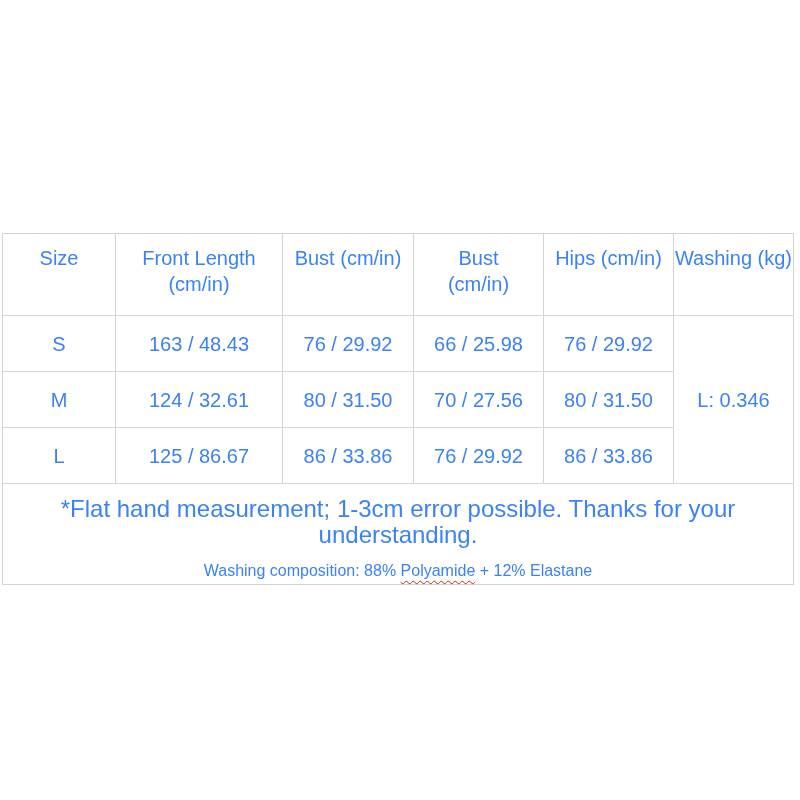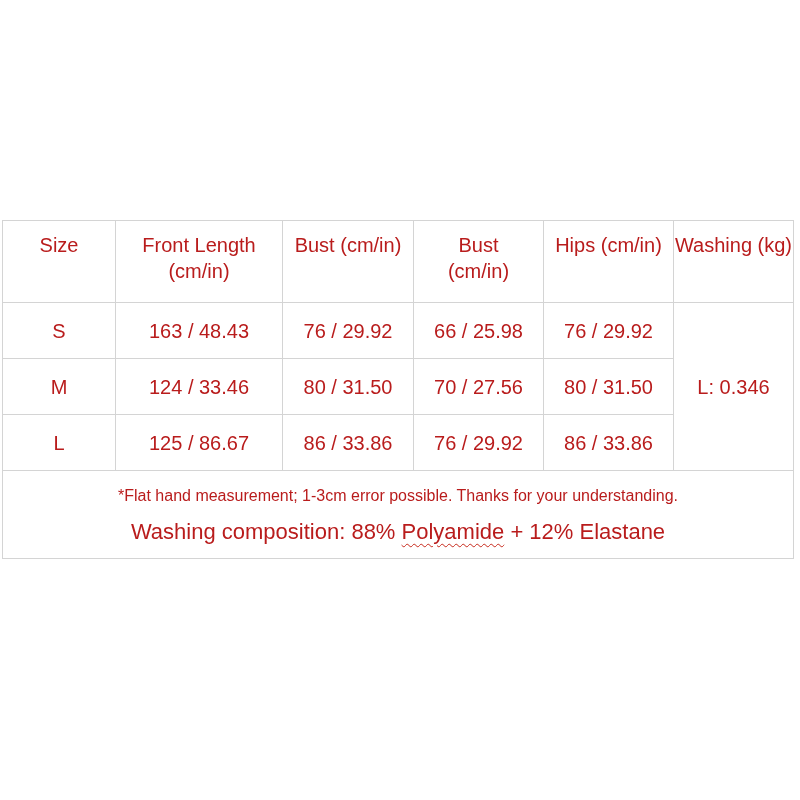--- a/index.html
+++ b/index.html
@@ -12,26 +12,26 @@
     width: 800px;
     height: 800px;
     background: #ffffff;
     overflow: hidden;
     font-family: "Liberation Sans", sans-serif;
     color: #212121;
   }
   table.size-chart {
     position: absolute;
     left: 2px;
-    top: 220px;
+    top: 233px;
     width: 791px;
     border-collapse: collapse;
     table-layout: fixed;
     font-size: 20px;
-    color: #b91c1c;
+    color: #3b82f6;
     padding-left: 36px;
   }
   table.size-chart col.c-size   { width: 113px; }
   table.size-chart col.c-front  { width: 167px; }
   table.size-chart col.c-bust   { width: 131px; }
   table.size-chart col.c-waist  { width: 130px; }
   table.size-chart col.c-hips   { width: 130px; }
   table.size-chart col.c-weight { width: 120px; }
 
   table.size-chart th,
@@ -60,26 +60,26 @@
     line-height: 26px;
   }
   tr.notes-row { height: 88px; }
   td.notes-cell {
     border-bottom: none;
     vertical-align: top;
   }
   .note-line-1 {
     margin-top: 12px;
     line-height: 26px;
-    font-size: 16px;
+    font-size: 24px;
   }
   .note-line-2 {
     margin-top: 10px;
     line-height: 26px;
-    font-size: 22px;
+    font-size: 16px;
   }
   .misspelled {
     text-decoration-line: underline;
     text-decoration-style: wavy;
     text-decoration-color: #c7291c;
     text-decoration-thickness: 1px;
     text-underline-offset: 4px;
   }
 </style>
 </head>
@@ -113,21 +113,21 @@
       <td>S</td>
       <td>163 / 48.43</td>
       <td>76 / 29.92</td>
       <td>66 / 25.98</td>
       <td>76 / 29.92</td>
       <td class="weight-cell" rowspan="3">L: 0.346</td>
     </tr>
 
     <tr class="data-row">
       <td>M</td>
-      <td>124 / 33.46</td>
+      <td>124 / 32.61</td>
       <td>80 / 31.50</td>
       <td>70 / 27.56</td>
       <td>80 / 31.50</td>
     </tr>
 
     <tr class="data-row">
       <td>L</td>
       <td>125 / 86.67</td>
       <td>86 / 33.86</td>
       <td>76 / 29.92</td>

